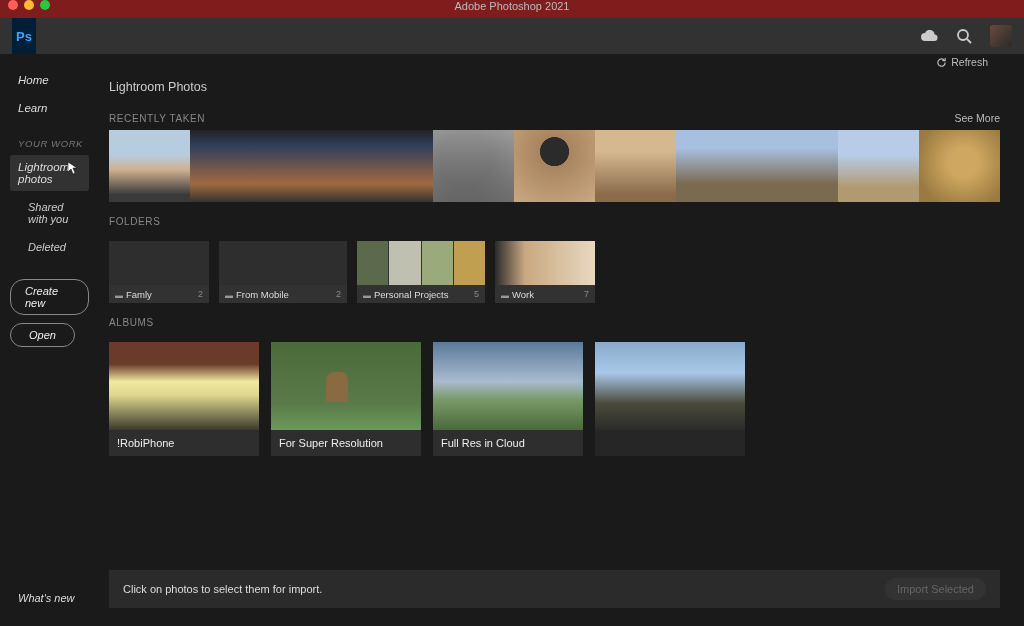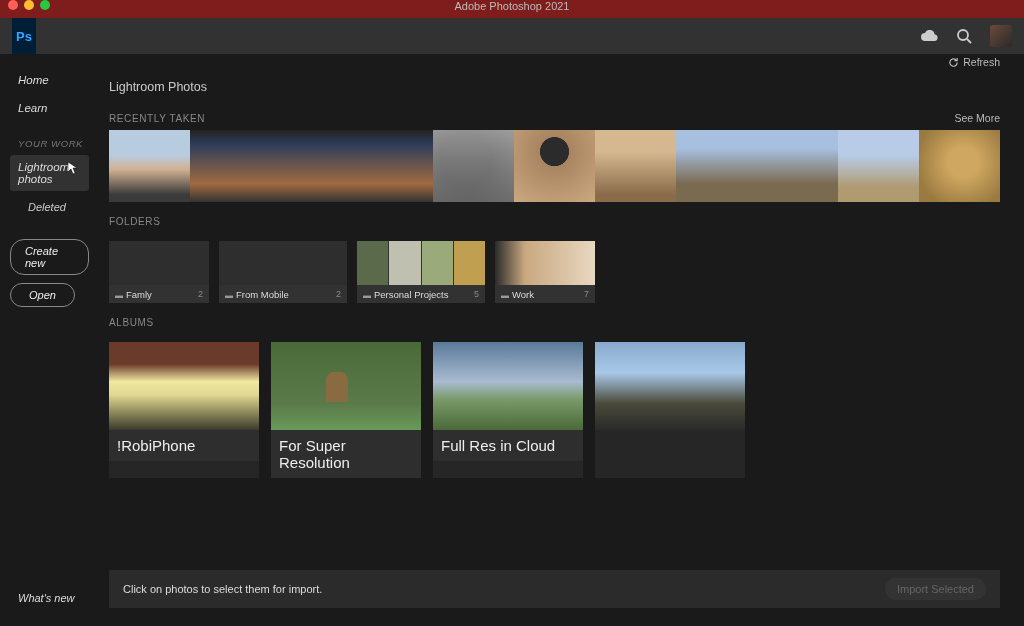--- a/index.html
+++ b/index.html
@@ -82,21 +82,21 @@
 
   
   .main {
     flex:1;
     background:#1a1a1a;
     padding: 10px 24px 0 10px;
     position:relative;
     display:flex; flex-direction:column;
   }
   .refresh {
-    position:absolute; top:2px; right:24px;
+    position:absolute; top:2px; right:36px;
     color:#bbb; font-size:10.5px; display:flex; align-items:center; gap:4px;
     cursor:pointer;
   }
   .page-title { font-size:12.5px; color:#ccc; margin:16px 0 18px 0; }
   .sec-head { display:flex; justify-content:space-between; align-items:baseline; margin-bottom:6px; }
   .sec-label { font-size:10px; letter-spacing:0.6px; color:#888; text-transform:uppercase; }
   .see-more { font-size:10.5px; color:#bbb; cursor:pointer; }
 
   .strip { display:flex; gap:0; height:72px; overflow:hidden; }
   .thumb {
@@ -144,21 +144,21 @@
   .albums-row { display:flex; gap:12px; margin-top:8px; }
   .album-card {
     width:150px; background:#262626; cursor:pointer;
   }
   .album-img { height:88px; }
   .a1 { background: linear-gradient(180deg,#6a3a2a 25%,#f0e8a0 45%,#e0d890 60%,#3a3a2a 100%); }
   .a2 { background: linear-gradient(180deg,#4a6a3a 0%,#5a7a4a 70%,#6a9a5a 100%); position:relative; }
   .a2::after{ content:""; position:absolute; left:55px; top:30px; width:22px; height:30px; background:#8a6a40; border-radius:30% 30% 0 0; }
   .a3 { background: linear-gradient(180deg,#5a7a9a 0%,#aabbd0 45%,#7a9a6a 65%,#4a6a3a 100%); }
   .a4 { background: linear-gradient(180deg,#88aacc 0%,#a8c8e8 35%,#4a4a3a 70%,#2a2a2a 100%); }
-  .album-label { padding:7px 8px; font-size:15px; color:#eee; background:#2e2e2e; }
+  .album-label { padding:7px 8px; font-size:11px; color:#eee; background:#2e2e2e; }
 
   .import-bar {
     margin-top:auto;
     margin-bottom:18px;
     height:38px;
     background:#2b2b2b;
     display:flex; align-items:center; justify-content:space-between;
     padding:0 14px;
     font-size:11px; color:#ddd;
   }
@@ -208,20 +208,21 @@
     <div class="section-label">YOUR WORK</div>
 
     <div class="nav-item active">
       <span>Lightroom photos</span>
       <span class="cursor-ptr">
         <svg width="12" height="14" viewBox="0 0 12 14">
             <path d="M1 1l0 10 3-3 2 5 2-1-2-5 4 0z" fill="#fff" stroke="#000" stroke-width="0.5"></path>
           </svg>
       </span>
     </div>
+    <div class="nav-item nav-sub">Shared with you</div>
     <div class="nav-item nav-sub">Deleted</div>
 
     <div style="height:8px"></div>
     <div class="pill">Create new</div>
     <div><div class="pill" style="padding:5px 18px">Open</div></div>
 
     <div class="sidebar-bottom">What's new</div>
   </div>
 
   <div class="main">

